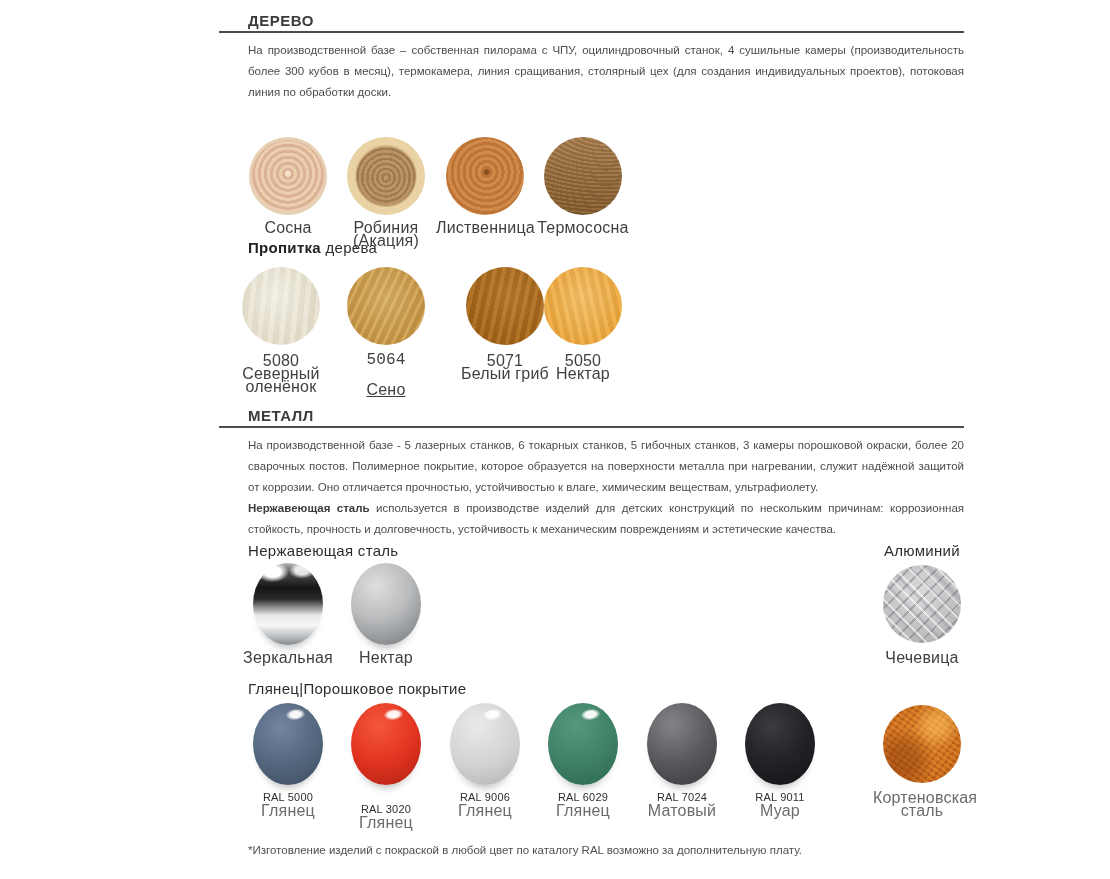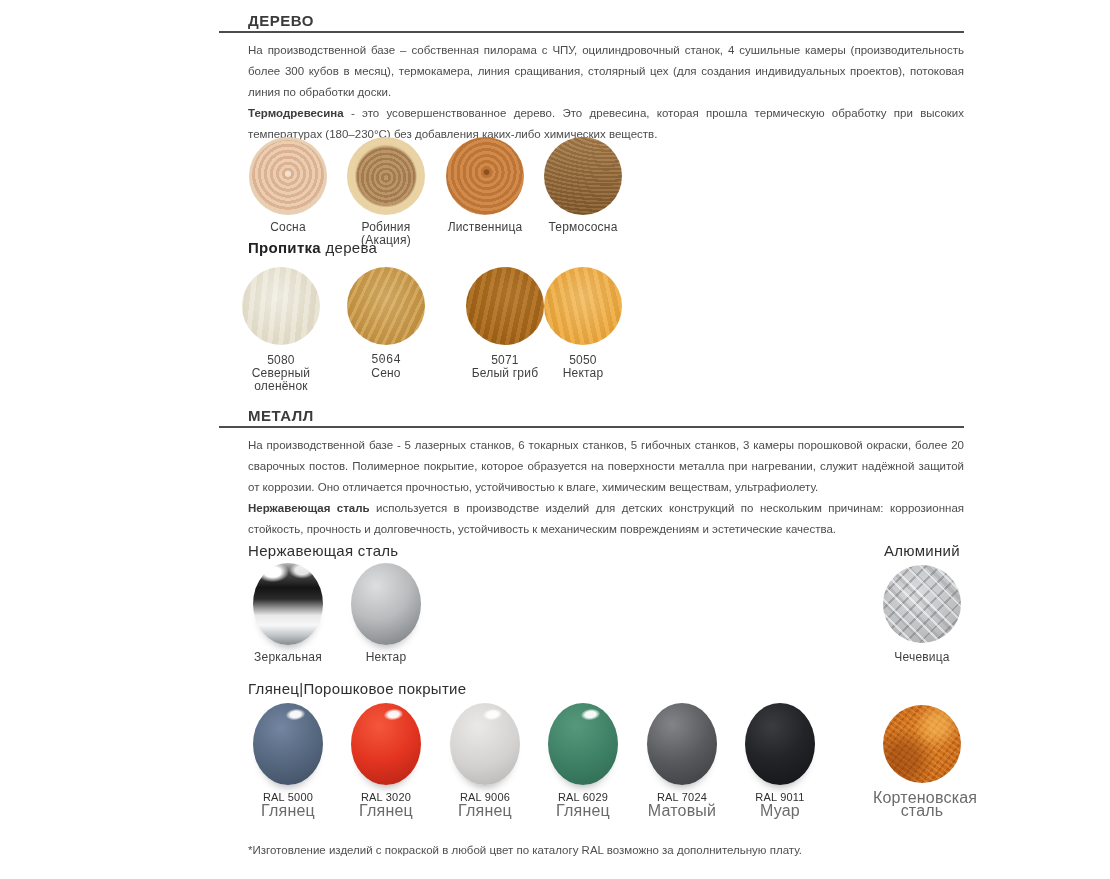--- a/index.html
+++ b/index.html
@@ -16,21 +16,21 @@
   .subhead{position:absolute;font-size:15px;color:#2e2e2e;letter-spacing:.3px;}
   .subhead .w1{font-weight:700;color:#222;}
   .cell{position:absolute;width:98px;text-align:center;}
   .disc{margin:0 auto;border-radius:50%;}
   .d78{width:78px;height:78px;}
   .sphere{width:70px;height:82px;border-radius:50%;position:relative;margin:0 auto;
           box-shadow:0 9px 9px -7px rgba(0,0,0,.30);}
   .gloss::before{content:'';position:absolute;left:47%;top:7%;width:27%;height:13%;border-radius:50%;
           transform:rotate(-7deg);
           background:radial-gradient(ellipse at center, rgba(255,255,255,.95) 0 40%, rgba(255,255,255,0) 75%);}
-  .cap{margin-top:6px;font-size:12px;line-height:13px;color:#3f3f3f;letter-spacing:.2px;}
+  .cap{margin-top:6px;font-size:16px;line-height:13px;color:#3f3f3f;letter-spacing:.2px;}
   .cap-code{font-size:11px;line-height:13px;color:#2f2f2f;letter-spacing:.2px;}
   .cap-sub{font-size:16px;line-height:13px;color:#6b6b6b;letter-spacing:.2px;}
   .footnote{position:absolute;left:248px;top:844px;font-size:11.5px;color:#4f4f4f;}
 
   
   .sw-pine{
     background:
       radial-gradient(circle at 50% 47%, #f5e0cb 0 5%, rgba(0,0,0,0) 6%),
       repeating-radial-gradient(circle at 50% 47%, #eccdb0 0 3px, #dcb294 3px 6px);
     box-shadow:inset 0 0 0 3px #e7d0b4;
@@ -94,21 +94,20 @@
 </head>
 <body>
 
 <div>
 
   <h2 class="sec-title" style="top:12px;margin:0;">ДЕРЕВО</h2>
   <div class="rule" style="top:31px;"></div>
 
   <div class="body-text" style="top:40px;">
     <p><span>На производственной базе – собственная пилорама с ЧПУ, оцилиндровочный станок, 4 сушильные камеры (производительность более 300 кубов в месяц), термокамера, линия сращивания, столярный цех (для создания индивидуальных проектов), потоковая линия по обработки доски.</span></p>
-    <p><span class="b">Термодревесина</span><span> - это усовершенствованное дерево. Это древесина, которая прошла термическую обработку при высоких температурах (180–230°С) без добавления каких-либо химических веществ.</span></p>
   </div>
 
   <div class="cell" style="left:239px;top:137px;">
     <div class="disc d78 sw-pine"></div>
     <div class="cap">Сосна</div>
   </div>
   <div class="cell" style="left:337px;top:137px;">
     <div class="disc d78 sw-robinia"></div>
     <div class="cap">Робиния (Акация)</div>
   </div>
@@ -127,21 +126,21 @@
   </div>
 
   <div class="cell" style="left:232px;top:267px;">
     <div class="disc d78 sw-5080"></div>
     <div class="cap" style="margin-top:9px;">5080</div>
     <div class="cap" style="margin-top:0;">Северный оленёнок</div>
   </div>
   <div class="cell" style="left:337px;top:267px;">
     <div class="disc d78 sw-5064"></div>
     <div class="cap" style="margin-top:9px;font-family:Liberation Mono, monospace;">5064</div>
-    <div class="cap" style="margin-top:0;">Сено</div>
+    <div class="cap" style="margin-top:16px;text-decoration:underline;">Сено</div>
   </div>
   <div class="cell" style="left:456px;top:267px;">
     <div class="disc d78 sw-5071"></div>
     <div class="cap" style="margin-top:9px;">5071</div>
     <div class="cap" style="margin-top:0;">Белый гриб</div>
   </div>
   <div class="cell" style="left:534px;top:267px;">
     <div class="disc d78 sw-5050"></div>
     <div class="cap" style="margin-top:9px;">5050</div>
     <div class="cap" style="margin-top:0;">Нектар</div>
@@ -175,21 +174,21 @@
     <span>Глянец</span><span>|</span><span>Порошковое покрытие</span>
   </div>
 
   <div class="cell" style="left:239px;top:703px;">
     <div class="sphere gloss sp-ral5000"></div>
     <div class="cap-code" style="margin-top:6px;">RAL 5000</div>
     <div class="cap-sub">Глянец</div>
   </div>
   <div class="cell" style="left:337px;top:703px;">
     <div class="sphere gloss sp-ral3020"></div>
-    <div class="cap-code" style="margin-top:6px;">RAL 3020</div>
+    <div class="cap-code" style="margin-top:18px;">RAL 3020</div>
     <div class="cap-sub">Глянец</div>
   </div>
   <div class="cell" style="left:436px;top:703px;">
     <div class="sphere gloss sp-ral9006"></div>
     <div class="cap-code" style="margin-top:6px;">RAL 9006</div>
     <div class="cap-sub">Глянец</div>
   </div>
   <div class="cell" style="left:534px;top:703px;">
     <div class="sphere gloss sp-ral6029"></div>
     <div class="cap-code" style="margin-top:6px;">RAL 6029</div>

